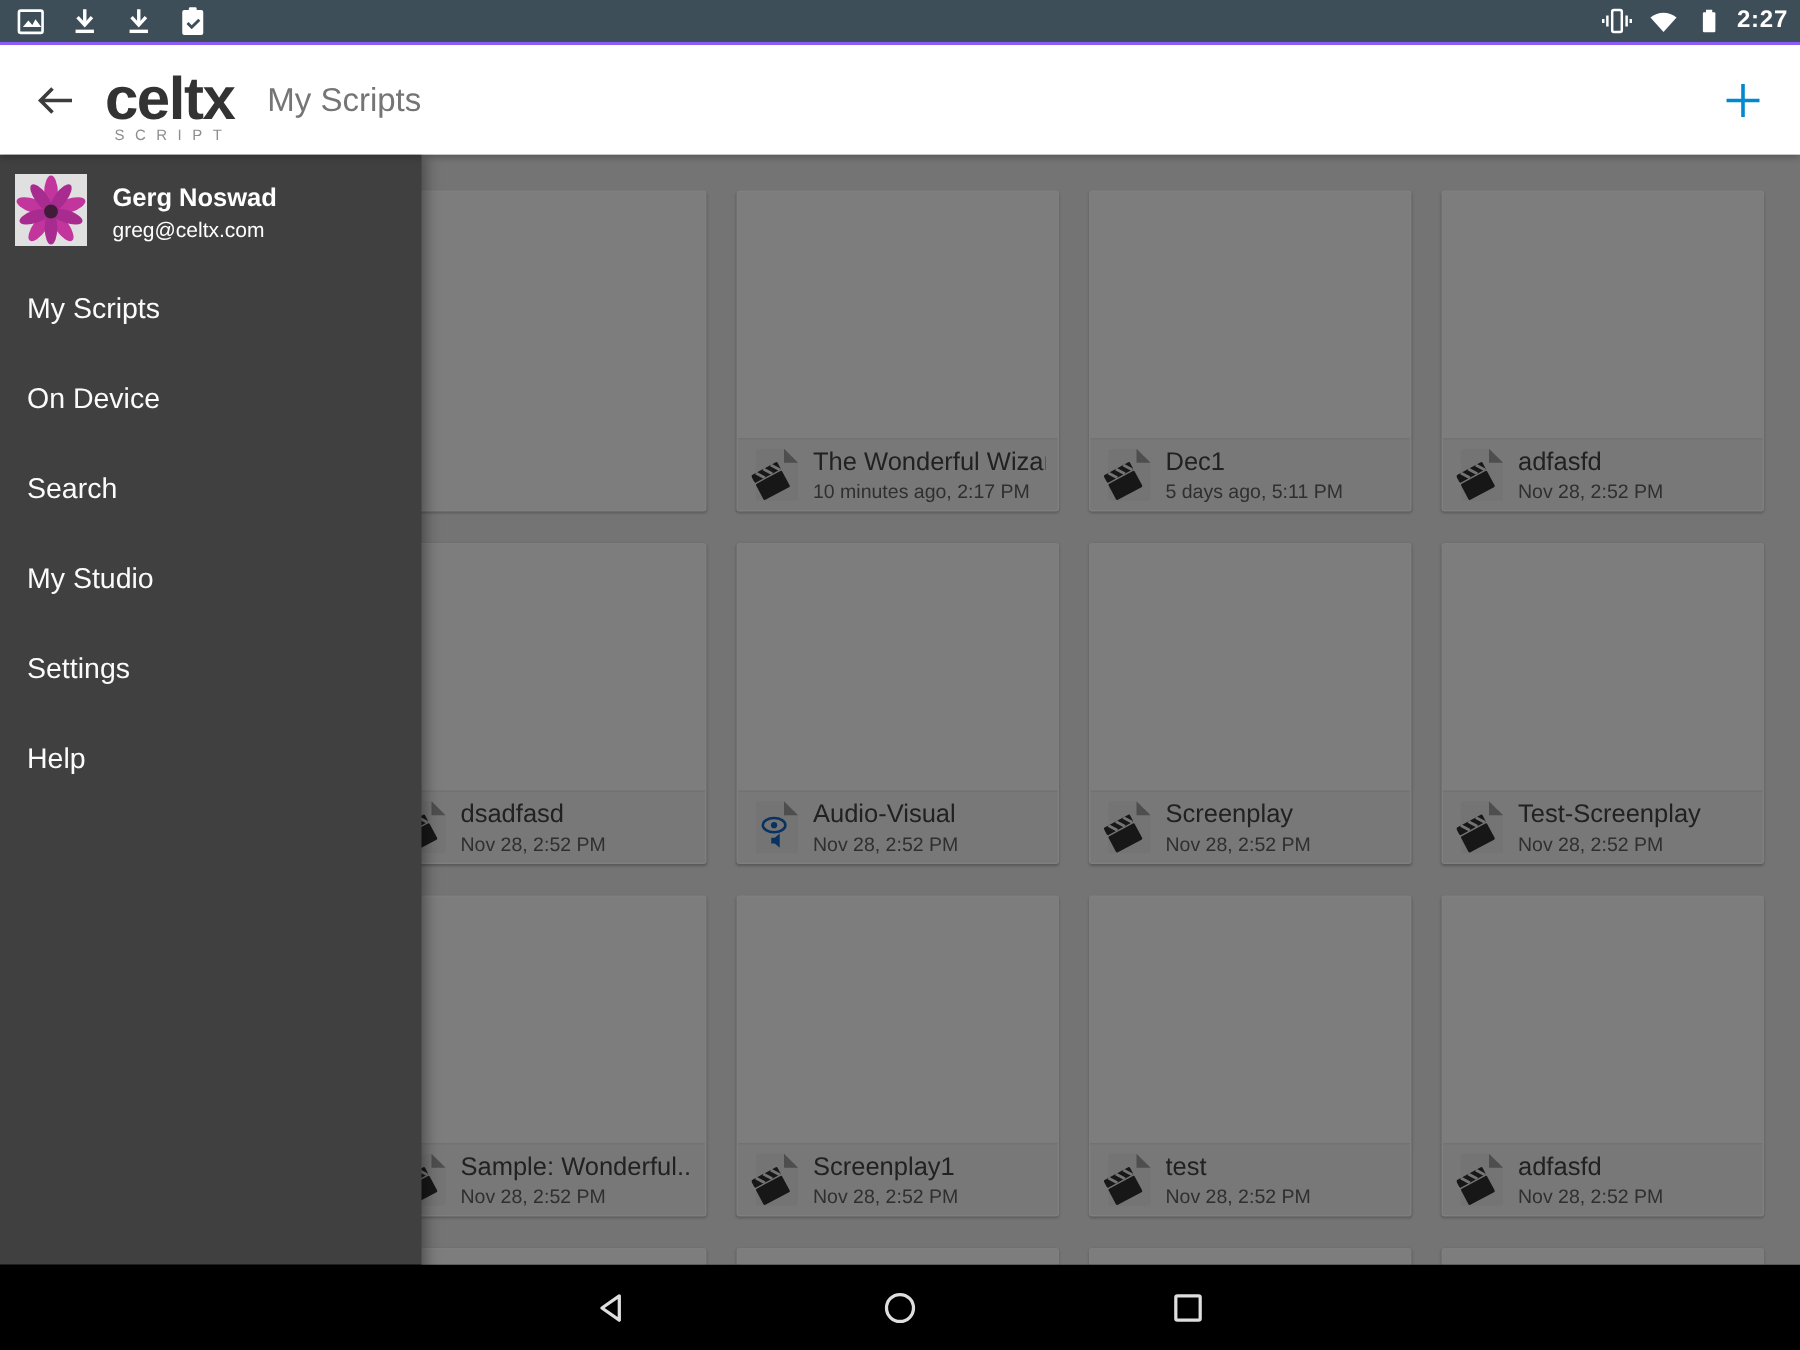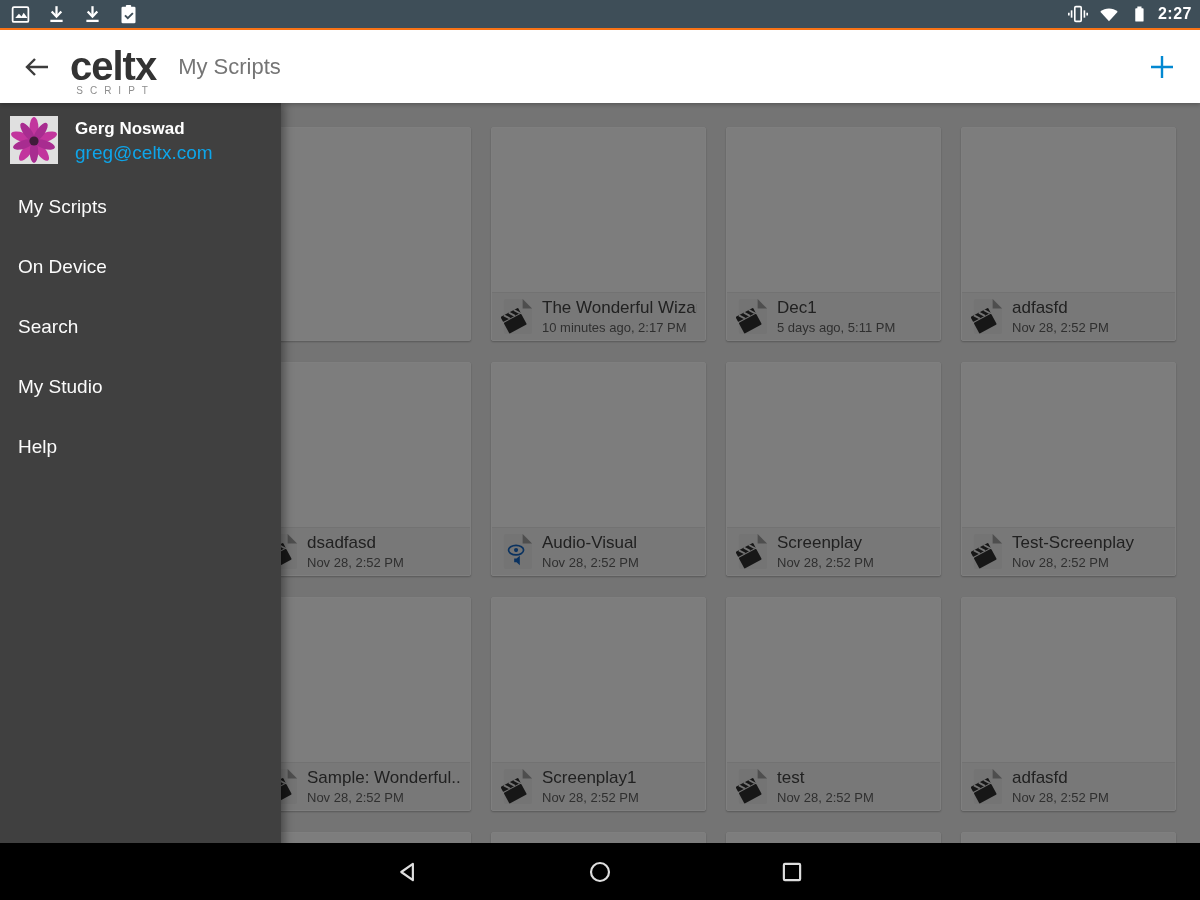--- a/index.html
+++ b/index.html
@@ -2,21 +2,21 @@
 <html><head>
 <meta charset="utf-8">
 <style>
   html,body{margin:0;padding:0;background:#222;}
   *{box-sizing:border-box;}
   .screen{position:relative;width:1200px;height:900px;margin:0 auto;overflow:hidden;
           font-family:"Liberation Sans",sans-serif;background:#e9e9e9;}
 
   
   .status-bar{position:absolute;left:0;top:0;width:1200px;height:30px;background:#3e4e58;
-              border-bottom:2px solid #f97316;display:flex;align-items:center;padding:0 8px 0 10px;z-index:30;}
+              border-bottom:2px solid #8b5cf6;display:flex;align-items:center;padding:0 8px 0 10px;z-index:30;}
   .sb-left{display:flex;align-items:center;gap:15px;flex:1;}
   .sb-right{display:flex;align-items:center;gap:9px;}
   .sb-time{color:#fff;font-weight:bold;font-size:16px;letter-spacing:.5px;}
   .sb-ic{display:block;}
 
   
   .toolbar{position:absolute;left:0;top:30px;width:1200px;height:73px;background:#ffffff;
            display:flex;align-items:center;padding:0 18px 0 16px;z-index:25;
            box-shadow:0 2px 4px rgba(0,0,0,.22);}
   .back-btn{width:40px;height:40px;display:flex;align-items:center;justify-content:center;cursor:pointer;}
@@ -41,21 +41,21 @@
   .card-time{font-size:13px;color:#5f5f5f;white-space:nowrap;overflow:hidden;margin-top:1px;}
 
   .scrim{position:absolute;left:0;top:103px;width:1200px;height:740px;background:rgba(0,0,0,.5);z-index:5;cursor:pointer;}
 
   
   .drawer{position:absolute;left:0;top:103px;width:281px;height:752px;background:#404040;z-index:20;
           box-shadow:3px 0 9px rgba(0,0,0,.4);}
   .profile{display:flex;align-items:center;gap:17px;padding:12px 10px 10px 10px;height:72px;}
   .avatar{width:48px;height:48px;flex:0 0 auto;cursor:pointer;}
   .p-name{color:#ffffff;font-size:17px;font-weight:bold;line-height:1.5;}
-  .p-mail{color:#0ea5e9;font-size:19px;}
+  .p-mail{color:#ffffff;font-size:14px;}
   .drawer-menu{padding-top:2px;}
   .drawer-item{height:60px;display:flex;align-items:center;padding-left:18px;color:#fbfbfb;
                font-size:19px;cursor:pointer;}
 
   
   .navbar{position:absolute;left:0;top:843px;width:1200px;height:57px;background:#000;
           display:flex;align-items:center;justify-content:center;gap:162px;z-index:30;}
   .nav-btn{width:30px;height:30px;display:flex;align-items:center;justify-content:center;cursor:pointer;}
 </style>
 </head>
@@ -407,20 +407,23 @@
   </div>
 
   <div class="drawer-item">
     <span class="drawer-label">Search</span>
   </div>
 
   <div class="drawer-item">
     <span class="drawer-label">My Studio</span>
   </div>
 
+  <div class="drawer-item">
+    <span class="drawer-label">Settings</span>
+  </div>
 
   <div class="drawer-item">
     <span class="drawer-label">Help</span>
   </div>
 </div>
   </div>
 
   <div class="navbar">
     <div class="nav-btn">
       <svg width="26" height="26" viewBox="0 0 24 24">

